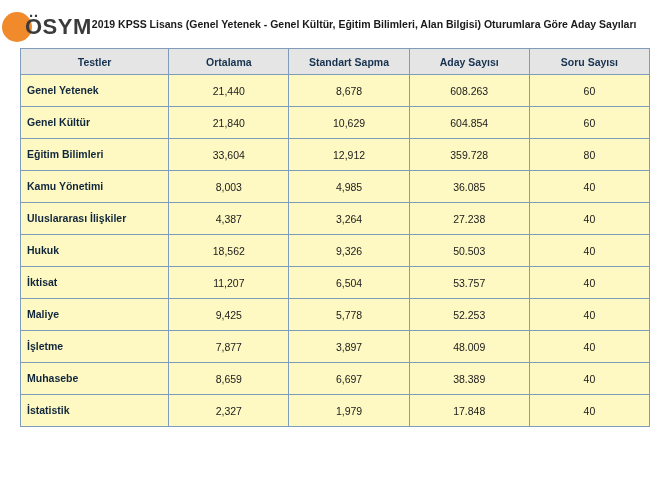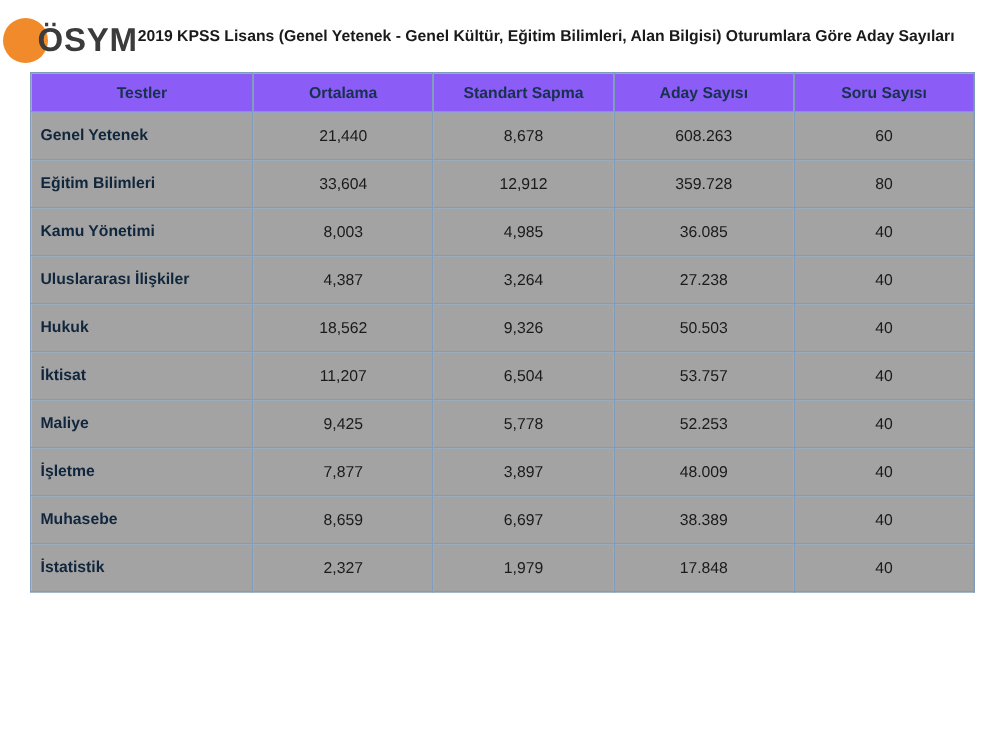--- a/index.html
+++ b/index.html
@@ -70,31 +70,31 @@
     width: 630px;
     table-layout: fixed;
   }
   table.data th,
   table.data td {
     border: 1px solid #7f9dbb;
     font-size: 10.5px;
     box-sizing: border-box;
   }
   table.data thead th {
-    background: #8b5cf6;
+    background: #e5e5e5;
     color: #16324f;
     font-weight: bold;
     text-align: center;
     height: 26px;
     padding: 2px 4px;
   }
   table.data tbody td {
     height: 32px;
     padding: 2px 6px;
-    background: #a3a3a3;
+    background: #fef9c3;
   }
   td.label {
     background: #d9e5f1;
     font-weight: bold;
     color: #10263c;
     text-align: left;
     font-size: 10px;
     line-height: 1.15;
   }
   td.num {
@@ -141,20 +141,27 @@
       </thead>
       <tbody>
         <tr>
           <td class="label">Genel Yetenek</td>
           <td class="num">21,440</td>
           <td class="num">8,678</td>
           <td class="num">608.263</td>
           <td class="num">60</td>
         </tr>
         <tr>
+          <td class="label">Genel Kültür</td>
+          <td class="num">21,840</td>
+          <td class="num">10,629</td>
+          <td class="num">604.854</td>
+          <td class="num">60</td>
+        </tr>
+        <tr>
           <td class="label">Eğitim Bilimleri</td>
           <td class="num">33,604</td>
           <td class="num">12,912</td>
           <td class="num">359.728</td>
           <td class="num">80</td>
         </tr>
         <tr>
           <td class="label">Kamu Yönetimi</td>
           <td class="num">8,003</td>
           <td class="num">4,985</td>

